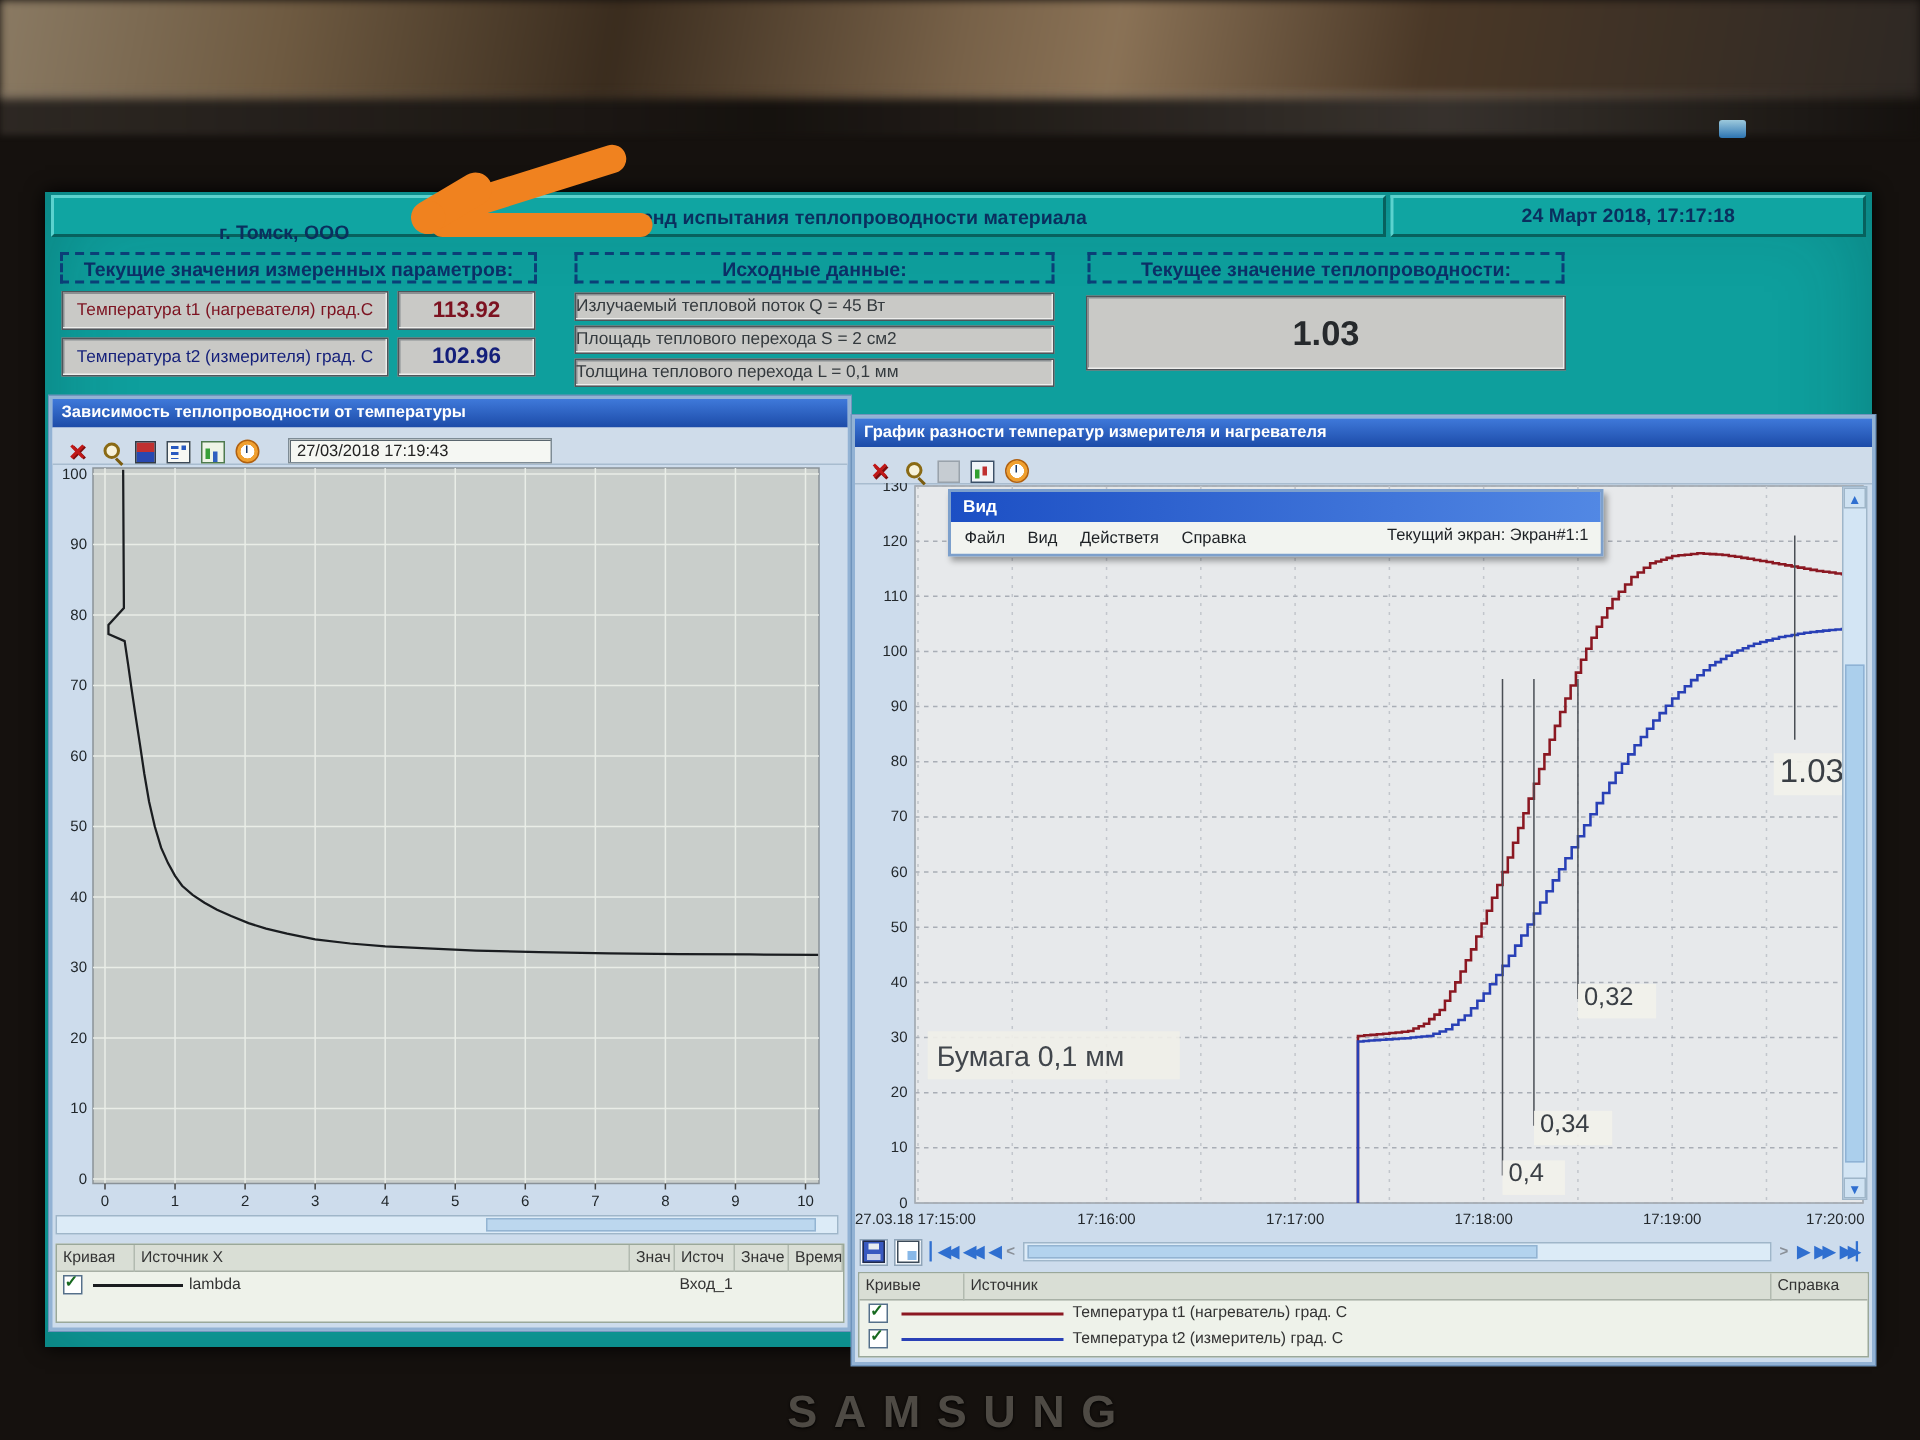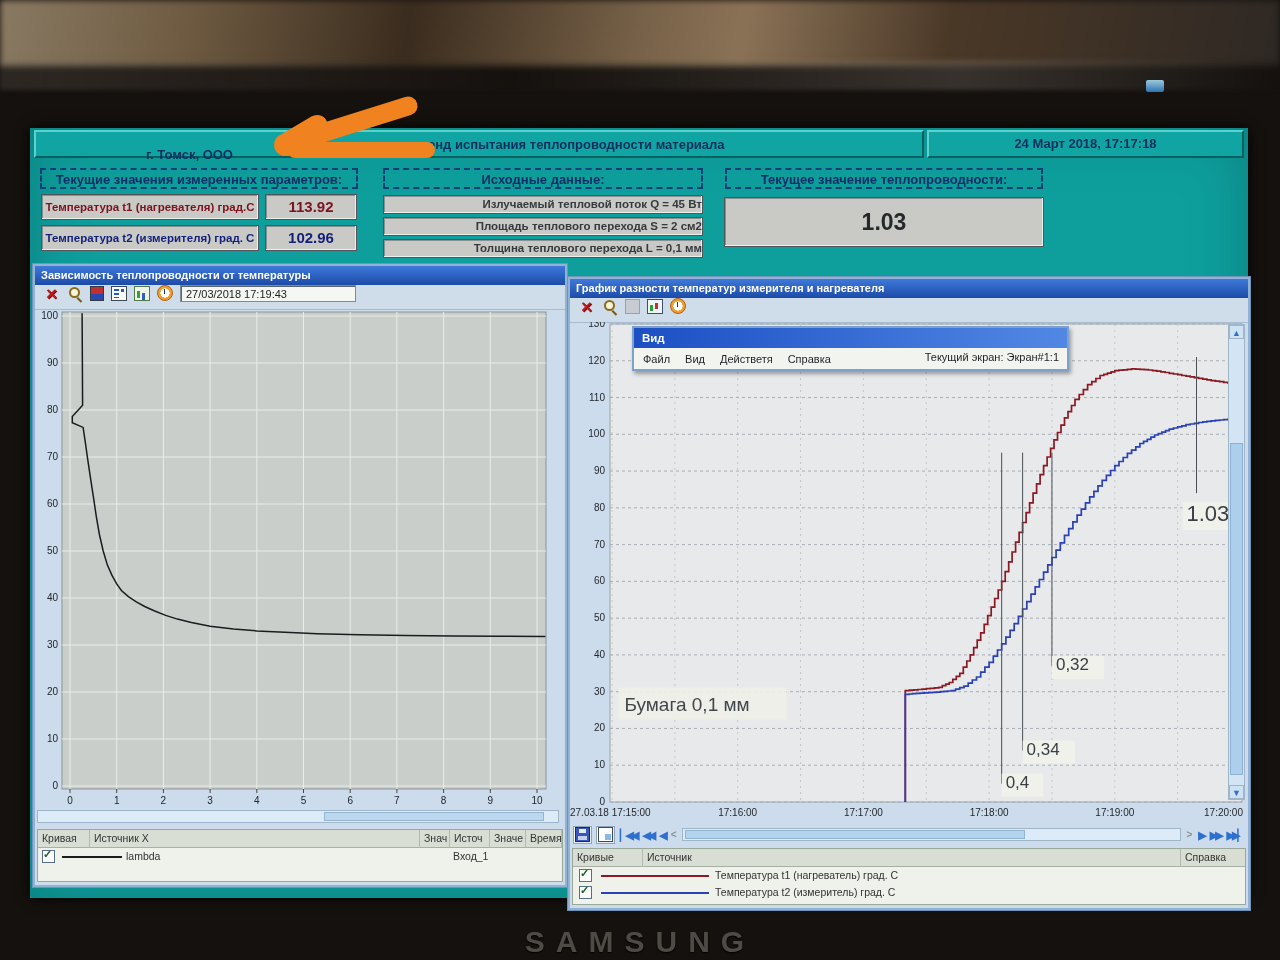--- a/index.html
+++ b/index.html
@@ -28,37 +28,37 @@
   .t-right{position:absolute;left:392px;top:5px}
   
   .panel{position:absolute;top:36px;height:94px}
   .panel.params{left:4px;width:330px}
   .panel.source{left:347px;width:332px}
   .panel.result{left:689px;width:330px}
   .p-head{position:absolute;left:6px;right:6px;top:4px;height:21px;border:2px dashed #0b3f77;
     color:#0b2f66;font-weight:bold;font-size:13px;text-align:center;line-height:19px;box-sizing:border-box}
   .gbox{background:#c9c9c6;border:1px solid #4f555a;
     box-shadow:inset -1px -1px 0 #eeeeec, inset 1px 1px 0 #8a8f92;box-sizing:border-box}
-  .prow-lab{position:absolute;left:7px;width:218px;height:26px;font-size:11.5px;font-weight:bold;
+  .prow-lab{position:absolute;left:7px;width:218px;height:26px;font-size:11.5px;font-weight:normal;
     text-align:center;line-height:24px}
   .prow-val{position:absolute;left:231px;width:92px;height:26px;font-size:15px;font-weight:bold;
     text-align:center;line-height:24px}
-  .srow{position:absolute;left:6px;right:6px;height:19px;font-size:11.5px;font-weight:bold;
-    color:#343a3e;text-align:right;line-height:17px}
+  .srow{position:absolute;left:6px;right:6px;height:19px;font-size:11.5px;font-weight:normal;
+    color:#343a3e;text-align:left;line-height:17px}
   .r-val{position:absolute;left:5px;right:5px;top:33px;height:50px;font-size:23px;font-weight:bold;
     color:#26292c;text-align:center;line-height:48px}
   .c-red{color:#7c1220}.c-blue{color:#141f7a}
   
   .win{position:absolute;background:#cddcec;border:2px solid #92b2d4;box-shadow:0 0 0 1px #6f94bc}
   .win.left{left:3px;top:136px;width:530px;height:619px}
   .win.right{left:538px;top:149px;width:678px;height:629px}
   .w-title{height:19px;background:linear-gradient(#3f79da,#1c4ba8);color:#fff;font-size:11px;
     font-weight:bold;line-height:19px;padding-left:6px}
   .w-tools{position:relative;height:25px;background:#cfdcea;border-bottom:1px solid #a8bccf;
-    display:flex;align-items:flex-start;gap:7px;padding-left:9px;box-sizing:border-box}
+    display:flex;align-items:flex-end;gap:19px;padding-left:9px;box-sizing:border-box}
   .time-field{width:176px;height:17px;background:#f5f7f3;border:1px solid #7e8c96;
     box-shadow:inset 1px 1px 0 #5a666e;font-size:11px;line-height:16px;padding-left:5px;color:#222;box-sizing:border-box}
   svg.chart{position:absolute;left:0;top:43px}
   svg text{font-family:"Liberation Sans",sans-serif}
   
   .w-hscroll{position:absolute;left:2px;top:544px;width:522px;height:13px;background:#dcebf7;
     border:1px solid #9fb6c9;box-sizing:border-box}
   .w-hscroll .thumb{position:absolute;left:55%;top:1px;bottom:1px;width:42%;background:#bcd7ee;border:1px solid #93b4d2}
   .w-vscroll{position:absolute;right:3px;top:45px;width:17px;height:476px;background:#d3e5f4;
     border:1px solid #9fb6c9;box-sizing:border-box}

